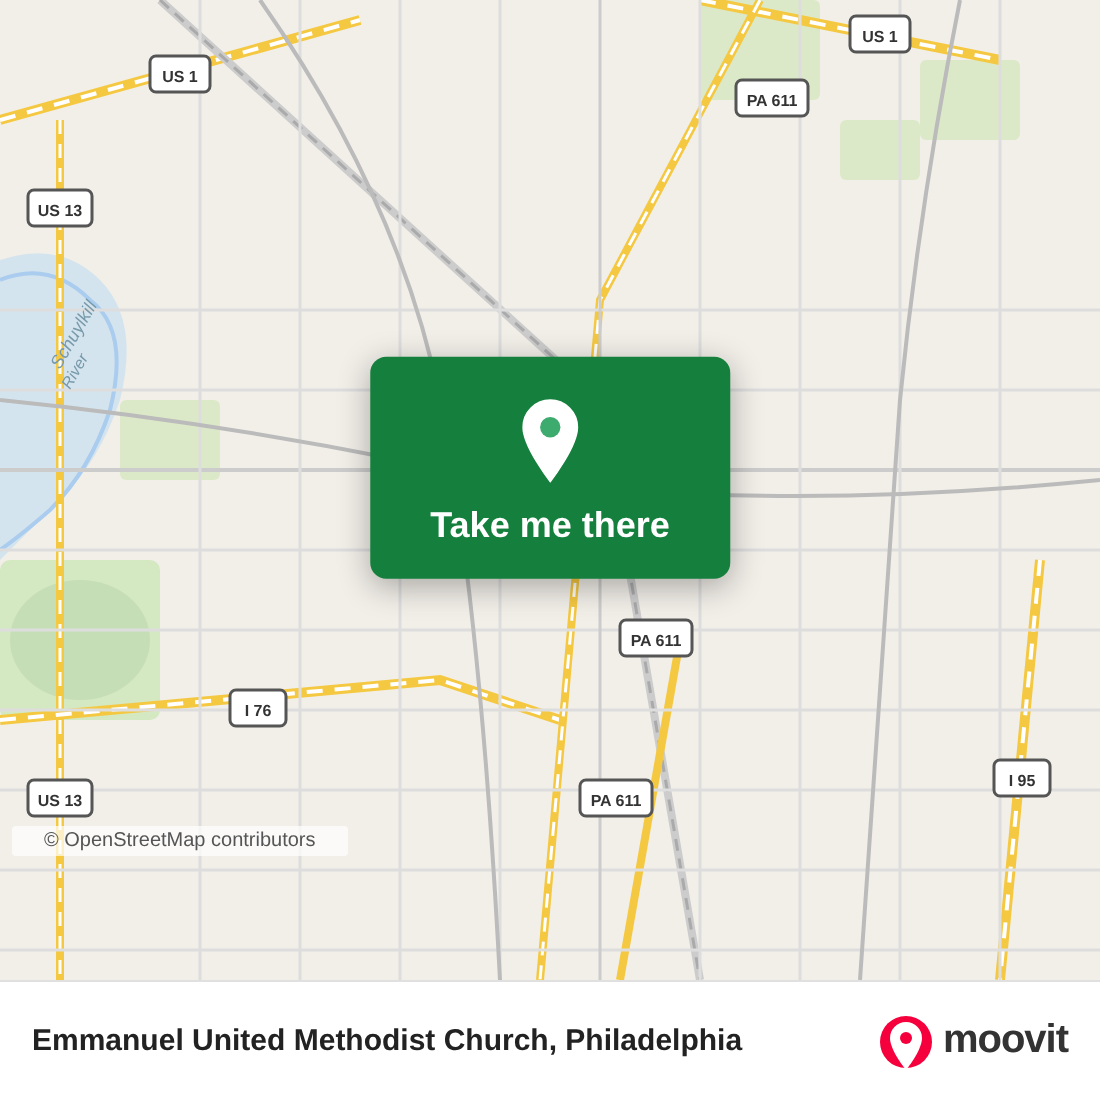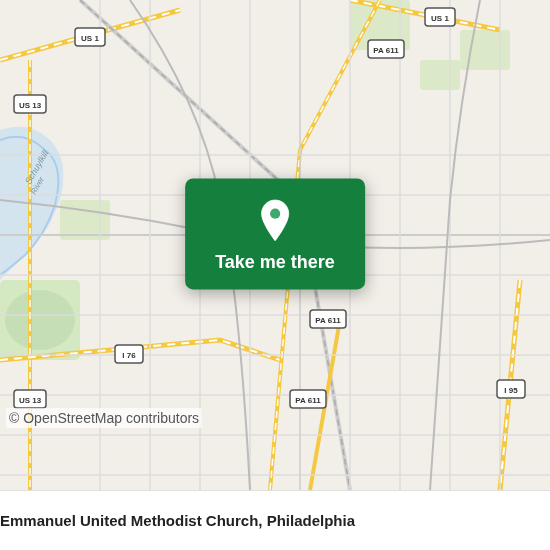--- a/index.html
+++ b/index.html
@@ -64,21 +64,21 @@
       font-weight: 600;
       white-space: nowrap;
     }
 
     #bottom-bar {
       width: 550px;
       height: 60px;
       background: #fff;
       display: flex;
       align-items: center;
-      padding: 0 0;
+      padding: 0 16px;
       border-top: 1px solid #e0e0e0;
       position: relative;
     }
 
     .bottom-text {
       flex: 1;
     }
 
     .bottom-title {
       font-size: 15px;
@@ -101,24 +101,24 @@
       font-size: 20px;
       font-weight: 700;
       color: #333;
       letter-spacing: -0.5px;
     }
 
     .osm-credit {
       position: absolute;
       bottom: 62px;
       left: 6px;
-      font-size: 14px;
+      font-size: 10px;
       color: #555;
       background: rgba(255,255,255,0.7);
-      padding: 2px 3px;
+      padding: 2px 16px;
       border-radius: 2px;
     }
   </style>
 </head>
 <body>
 
 <div id="map-container">
   <div class="map-bg"></div>
 
   <svg class="map-svg" viewBox="0 0 550 490" xmlns="http://www.w3.org/2000/svg">
@@ -220,13 +220,22 @@
     <span class="cta-label">Take me there</span>
   </div>
 
   <div class="osm-credit">© OpenStreetMap contributors</div>
 </div>
 
 <div id="bottom-bar">
   <div class="bottom-text">
     <div class="bottom-title">Emmanuel United Methodist Church, Philadelphia</div>
   </div>
+  <div class="moovit-logo">
+
+    <svg class="moovit-icon" viewBox="0 0 28 28" xmlns="http://www.w3.org/2000/svg">
+      <circle cx="14" cy="14" r="13" fill="#f5003d"></circle>
+      <path d="M14 4C9.58 4 6 7.58 6 12c0 6.27 8 16 8 16s8-9.73 8-16c0-4.42-3.58-8-8-8z" fill="white"></path>
+      <circle cx="14" cy="12" r="3" fill="#f5003d"></circle>
+    </svg>
+    <span class="moovit-text">moovit</span>
+  </div>
 </div>
 
 </body></html>

